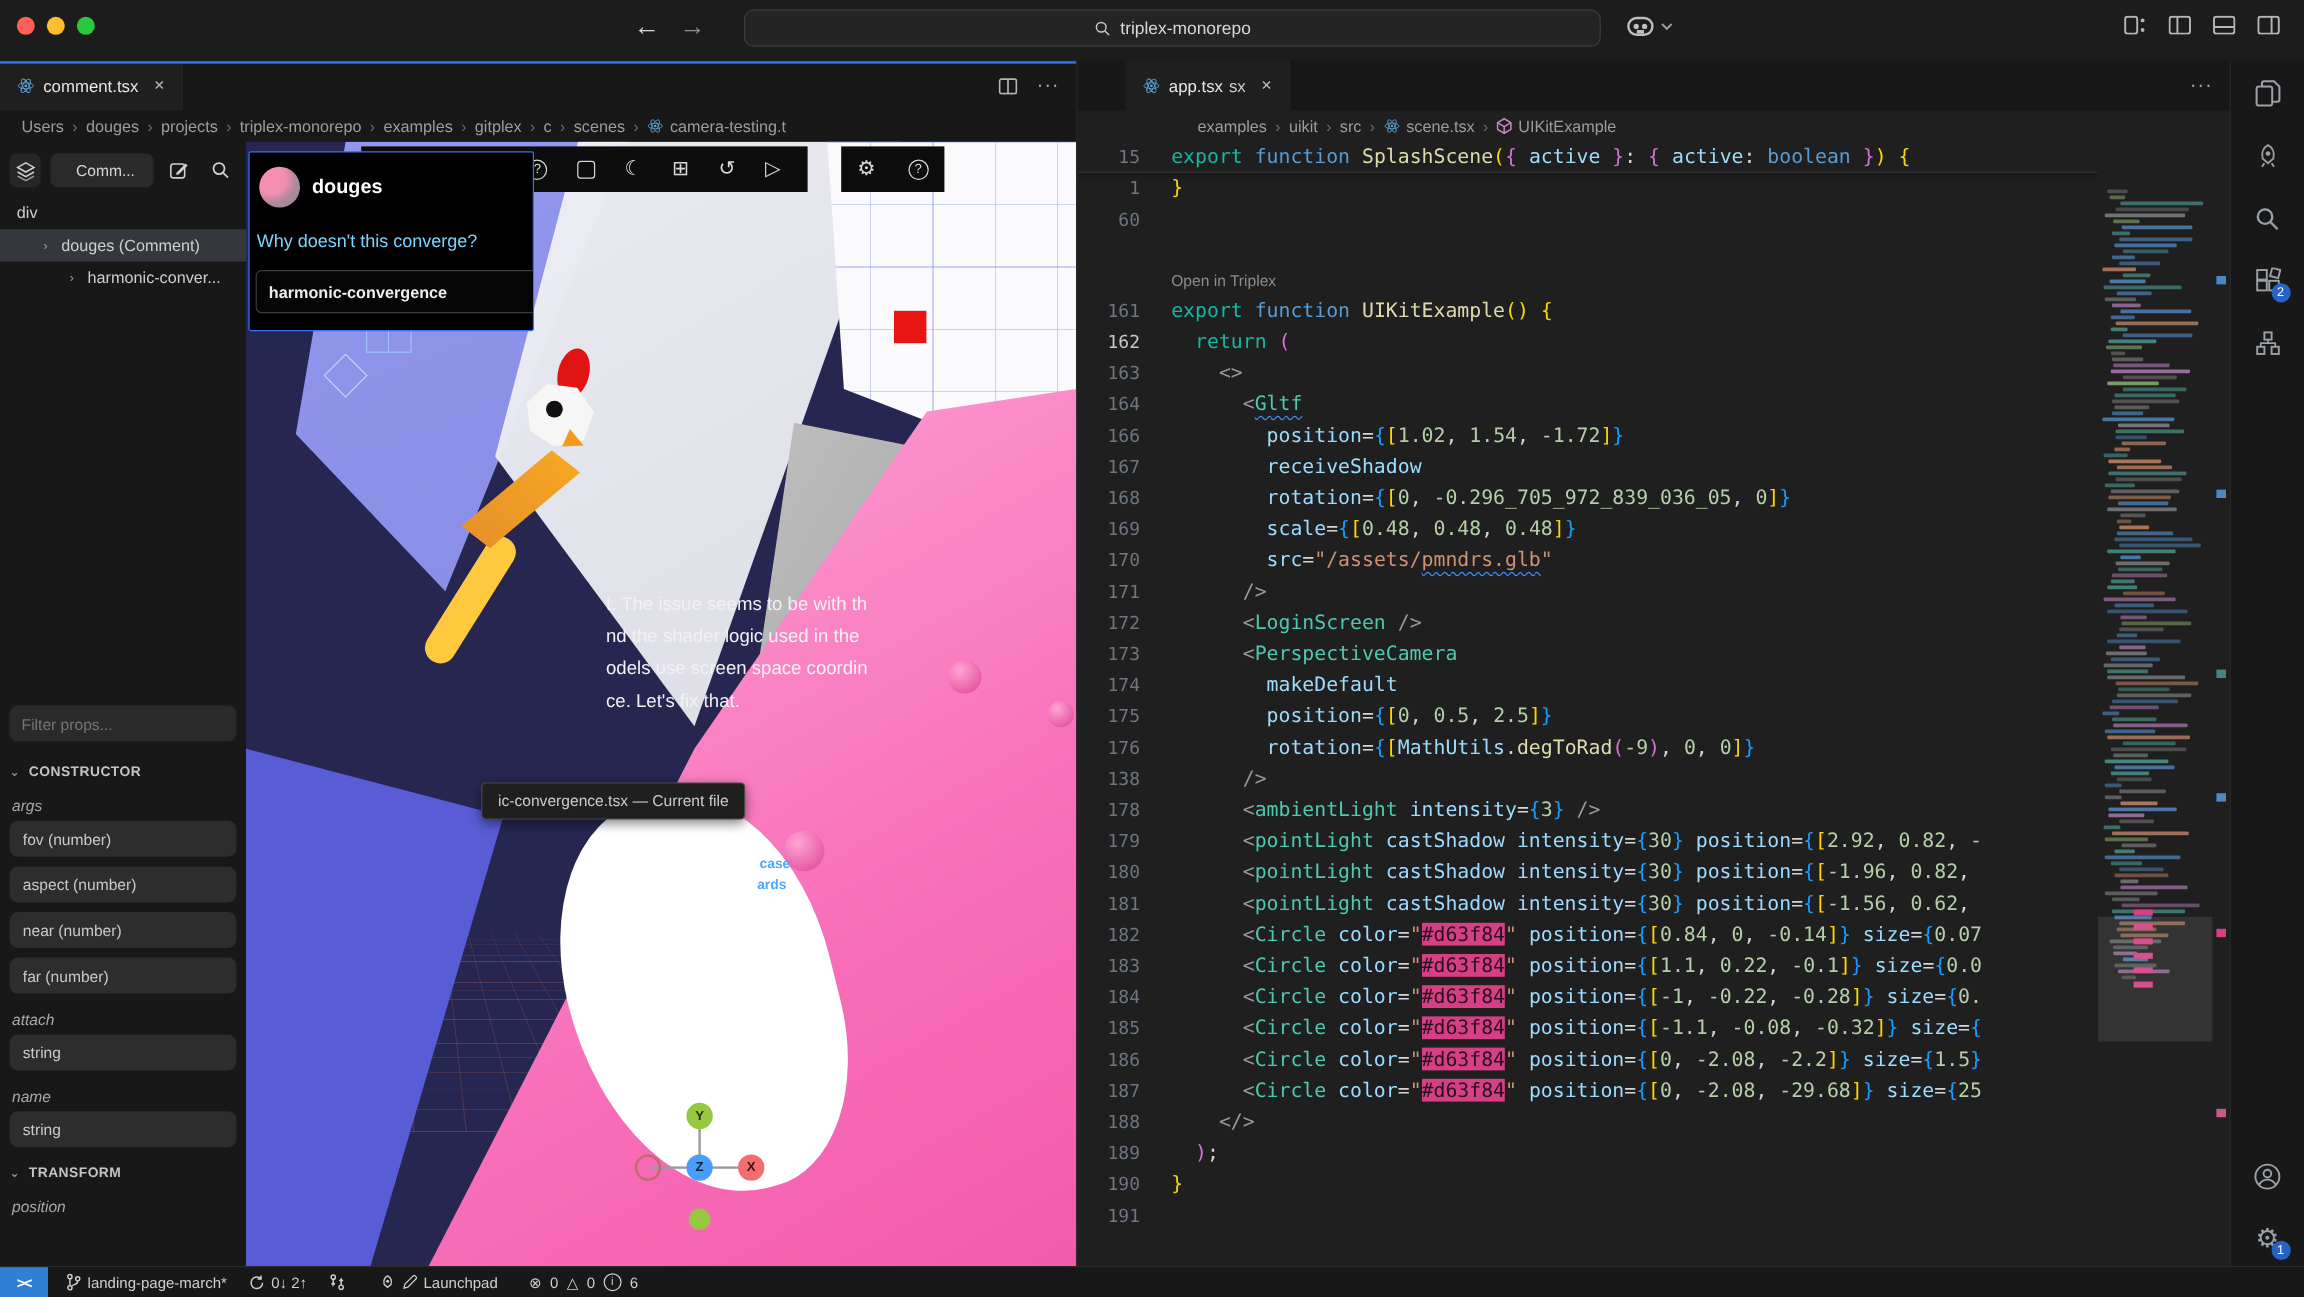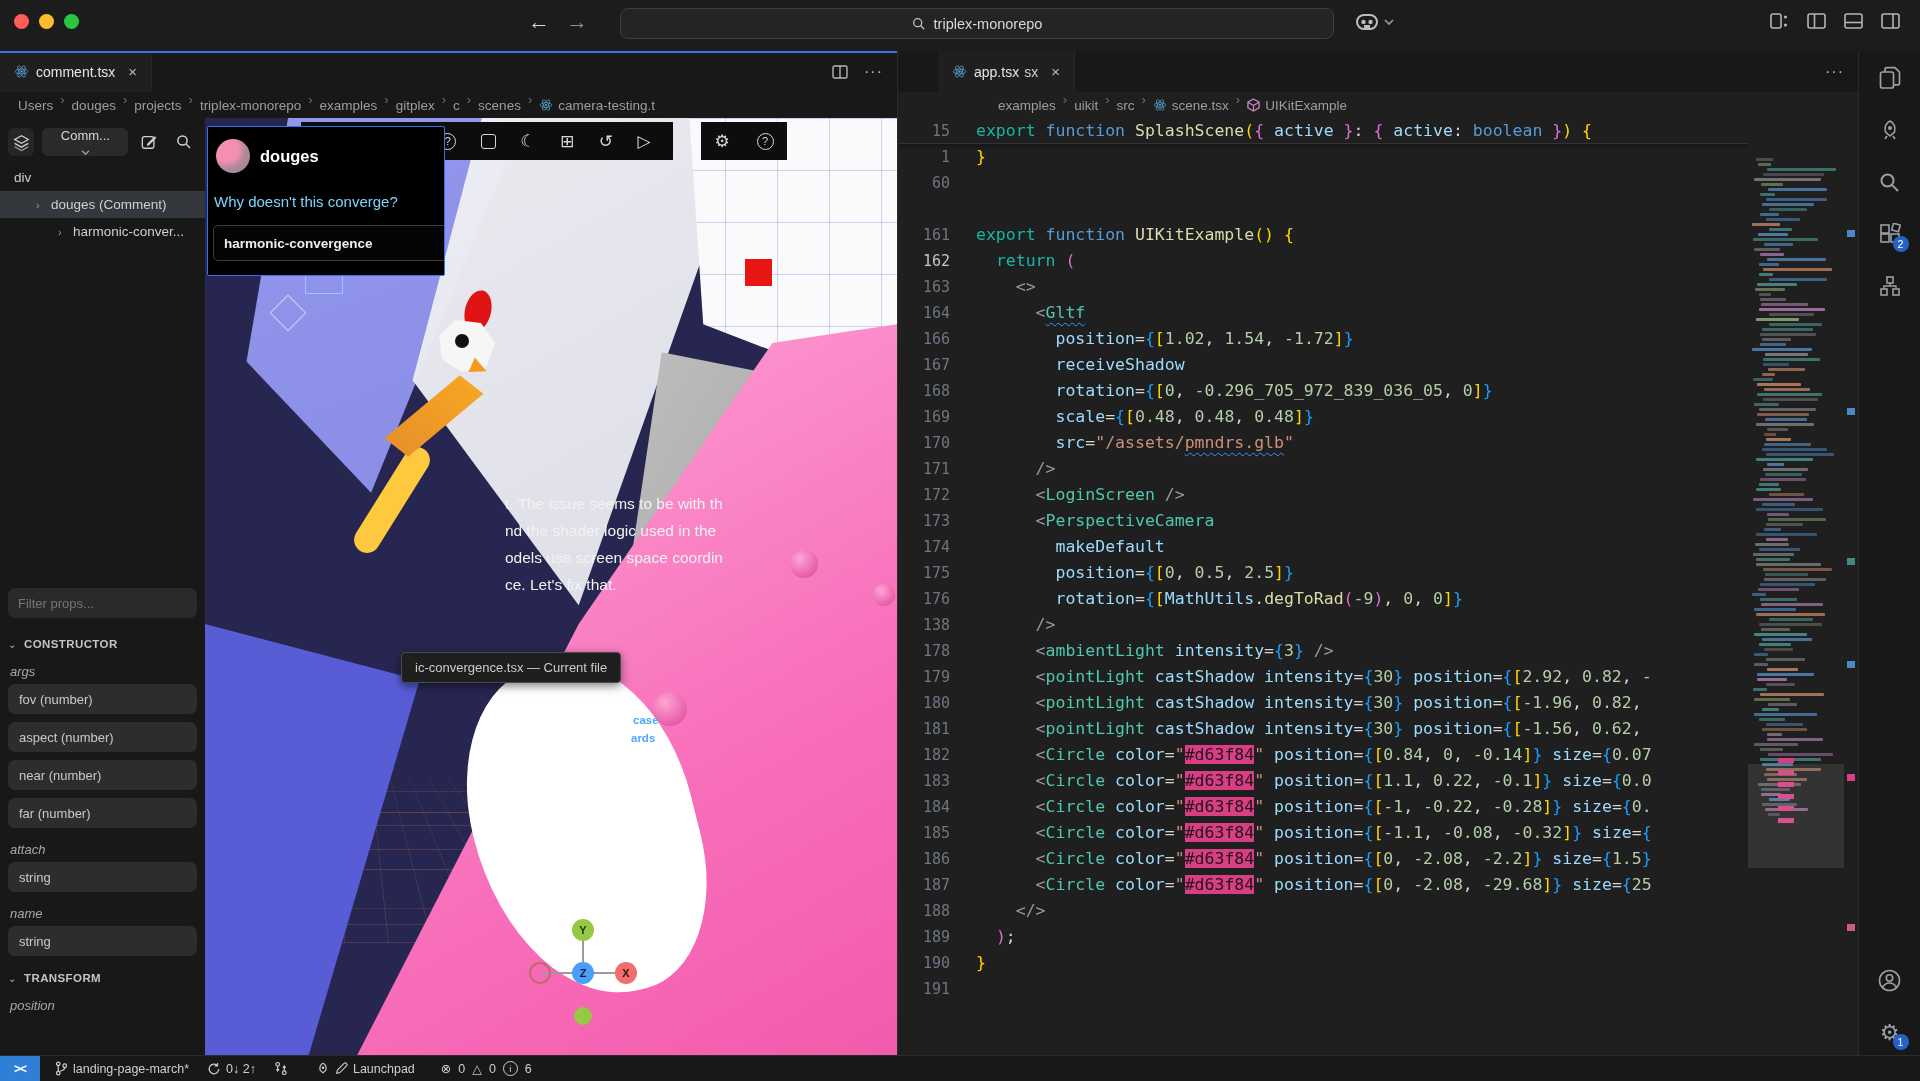--- a/index.html
+++ b/index.html
@@ -27,33 +27,33 @@
   .badge{position:absolute; right:-6px; bottom:-5px; min-width:16px; height:16px; border-radius:9px; background:#2563c9; color:#fff; font-size:10.5px; display:flex; align-items:center; justify-content:center; padding:0 3px;}
 
   .tabs { position:relative; height:41px; background:#181818; display:flex; align-items:stretch; }
   .accentline { position:absolute; left:0; top:0; width:100%; height:2px; background:#3574f0; }
   .tab { display:flex; align-items:center; gap:7px; padding:0 14px; background:#1f1f1f; color:#e6e6e6; font-size:14px; border-right:1px solid #262626; }
   .tab .close { color:#bbb; font-size:15px; margin-left:6px; }
   .tab .ghost { color:#cfcfcf; margin-left:-2px; }
   .tab-actions { margin-left:auto; display:flex; align-items:center; gap:16px; padding-right:14px; color:#b5b5b5; }
   .dots { font-size:16px; letter-spacing:1px; color:#b5b5b5; }
 
-  .crumbs { height:26px; display:flex; gap:7px; padding-left:18px; font-size:13.5px; color:#9d9d9d; background:#181818; white-space:nowrap; }
+  .crumbs { height:26px; display:flex; align-items:center; gap:7px; padding-left:18px; font-size:13.5px; color:#9d9d9d; background:#181818; white-space:nowrap; }
   .right-group .crumbs { background:#1f1f1f; padding-left:100px; }
   .crumb-sep { color:#6f6f6f; font-size:13px; }
   .crumb { display:flex; align-items:center; gap:5px; }
 
   .lg-body { position:absolute; left:0; top:67px; right:0; bottom:0; display:flex; }
 
   
   .sidebar { width:205px; background:#181818; position:relative; flex-shrink:0; overflow:hidden; }
   .sb-header { display:flex; align-items:center; gap:8px; padding:10px 8px 8px; }
   .sb-btn { width:28px; height:28px; border-radius:6px; display:flex; align-items:center; justify-content:center; color:#cfcfcf; }
   .sb-btn.boxed { background:#262626; }
-  .sb-select { width:86px; height:28px; background:#2a2a2a; border-radius:6px; display:flex; align-items:center; justify-content:space-between; padding:0 21px; font-size:13px; color:#d5d5d5;flex-direction:column; }
+  .sb-select { width:86px; height:28px; background:#2a2a2a; border-radius:6px; display:flex; align-items:center; justify-content:space-between; padding:0 21px; font-size:13px; color:#d5d5d5; }
   .tree { font-size:13.5px; color:#cfcfcf; }
   .tree-row { height:27px; display:flex; align-items:center; gap:5px; }
   .tree-row.sel { background:#34373c; }
   .tw { color:#9a9a9a; font-size:11px; width:10px; }
   .filterbox { margin:343px 8px 0; height:30px; background:#2a2a2a; border-radius:7px; display:flex; align-items:center; padding:0 10px; }
   .filterbox input { background:transparent; border:0; outline:0; color:#8f8f8f; font-size:13px; width:100%; font-family:inherit; }
   .props { padding:12px 8px 0; }
   .sec-head { height:28px; display:flex; align-items:center; gap:6px; font-size:11.5px; font-weight:bold; letter-spacing:.4px; color:#c4c4c4; }
   .sec-head .tw{font-size:10px}
   .grp-label { height:26px; display:flex; align-items:center; font-size:13px; font-style:italic; color:#a8a8a8; padding-left:2px; }
@@ -451,20 +451,21 @@
           </svg>
           <span>UIKitExample</span>
         </span>
       </div>
     <div class="codewrap">
       <div class="code" id="code">
           <div class="crow sticky"><span class="ln">15</span><span class="t"><span class="kw">export</span><span class="pun"> </span><span class="kw2">function</span><span class="pun"> </span><span class="fn">SplashScene</span><span class="b1">(</span><span class="b2">{</span><span class="pun"> </span><span class="attr">active</span><span class="pun"> </span><span class="b2">}</span><span class="pun">: </span><span class="b2">{</span><span class="pun"> </span><span class="attr">active</span><span class="pun">: </span><span class="kw2">boolean</span><span class="pun"> </span><span class="b2">}</span><span class="b1">)</span><span class="pun"> </span><span class="b1">{</span></span></div>
           <div class="crow"><span class="ln">1</span><span class="t"><span class="b1">}</span></span></div>
           <div class="crow"><span class="ln">60</span><span class="t"></span></div>
           <div class="crow"><span class="ln"></span><span class="t"></span></div>
+          <div class="codelens">Open in Triplex</div>
           <div class="crow"><span class="ln">161</span><span class="t"><span class="kw">export</span><span class="pun"> </span><span class="kw2">function</span><span class="pun"> </span><span class="fn">UIKitExample</span><span class="b1">()</span><span class="pun"> </span><span class="b1">{</span></span></div>
           <div class="crow active"><span class="ln">162</span><span class="t"><span class="pun">  </span><span class="kw">return</span><span class="pun"> </span><span class="b2">(</span></span></div>
           <div class="crow"><span class="ln">163</span><span class="t"><span class="pun">    </span><span class="tag">&lt;&gt;</span></span></div>
           <div class="crow"><span class="ln">164</span><span class="t"><span class="pun">      </span><span class="tag">&lt;</span><span class="cmp sq">Gltf</span></span></div>
           <div class="crow"><span class="ln">166</span><span class="t"><span class="pun">        </span><span class="attr">position</span><span class="pun">=</span><span class="b3">{</span><span class="b1">[</span><span class="num">1.02</span><span class="pun">, </span><span class="num">1.54</span><span class="pun">, </span><span class="num">-1.72</span><span class="b1">]</span><span class="b3">}</span></span></div>
           <div class="crow"><span class="ln">167</span><span class="t"><span class="pun">        </span><span class="attr">receiveShadow</span></span></div>
           <div class="crow"><span class="ln">168</span><span class="t"><span class="pun">        </span><span class="attr">rotation</span><span class="pun">=</span><span class="b3">{</span><span class="b1">[</span><span class="num">0</span><span class="pun">, </span><span class="num">-0.296_705_972_839_036_05</span><span class="pun">, </span><span class="num">0</span><span class="b1">]</span><span class="b3">}</span></span></div>
           <div class="crow"><span class="ln">169</span><span class="t"><span class="pun">        </span><span class="attr">scale</span><span class="pun">=</span><span class="b3">{</span><span class="b1">[</span><span class="num">0.48</span><span class="pun">, </span><span class="num">0.48</span><span class="pun">, </span><span class="num">0.48</span><span class="b1">]</span><span class="b3">}</span></span></div>
           <div class="crow"><span class="ln">170</span><span class="t"><span class="pun">        </span><span class="attr">src</span><span class="pun">=</span><span class="str">"/assets/</span><span class="str sq">pmndrs.glb</span><span class="str">"</span></span></div>
           <div class="crow"><span class="ln">171</span><span class="t"><span class="pun">      </span><span class="tag">/&gt;</span></span></div>

